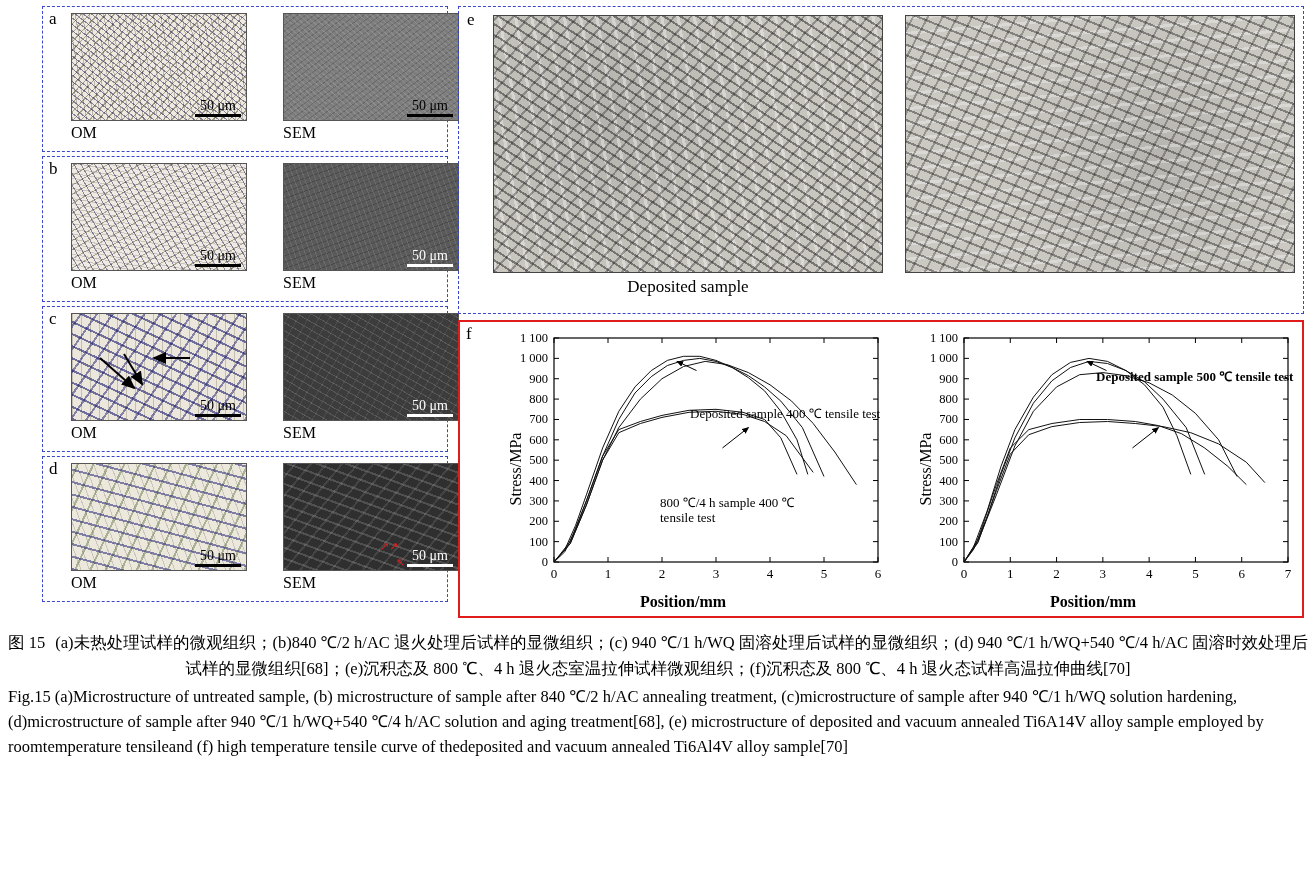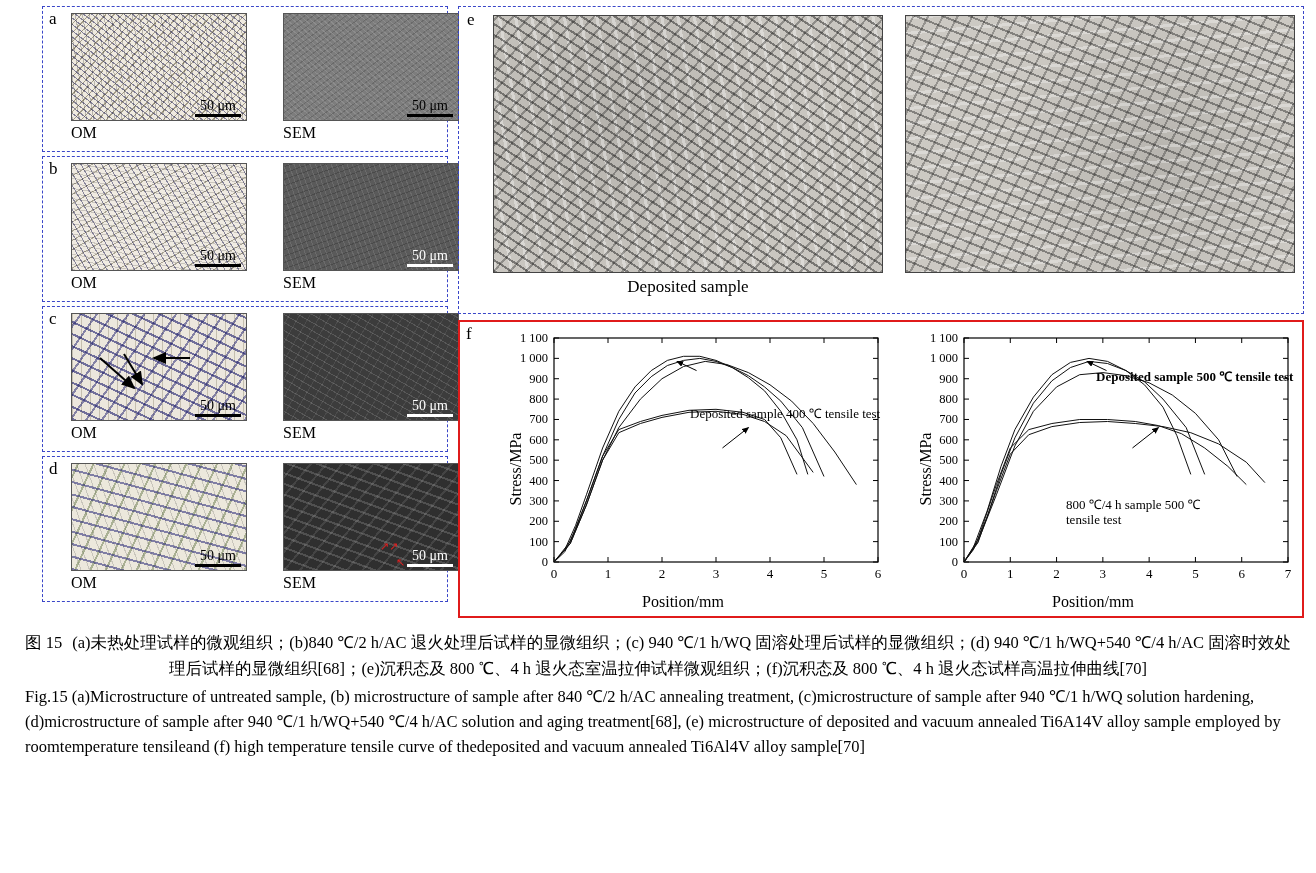--- a/index.html
+++ b/index.html
@@ -230,36 +230,37 @@
     font-size: 16px;
     white-space: nowrap;
   }
   .xlabel {
     position: absolute;
     bottom: 1px;
     left: 0;
     width: 100%;
     text-align: center;
     font-size: 16px;
+    font-weight: bold;
   }
   .plot-svg { position: absolute; left: 22px; top: 4px; }
   .ann {
     position: absolute;
     font-size: 13px;
     line-height: 1.15;
     font-family: "Liberation Serif", serif;
   }
 
   
   .captions {
     position: absolute;
     left: 0;
     top: 630px;
     width: 1316px;
-    padding: 0 25px;
+    padding: 0 8px;
     box-sizing: border-box;
   }
   .cn-cap {
     font-size: 16.5px;
     line-height: 1.55;
     text-align: justify;
     text-align-last: center;
   }
   .cn-cap .lead { margin-right: 10px; }
   .en-cap {
@@ -471,20 +472,23 @@
               <marker id="plot0-ah" markerWidth="7" markerHeight="7" refX="6" refY="3" orient="auto">
                 <path d="M0,0 L7,3 L0,6 z" fill="#000"></path>
               </marker>
             </defs>
             <line x1="196.56" y1="40.58181818181819" x2="177.12" y2="31.418181818181807" stroke="#000" stroke-width="1" marker-end="url(#plot0-ah)"></line>
             <line x1="222.48000000000002" y1="117.96363636363637" x2="248.4" y2="97.6" stroke="#000" stroke-width="1" marker-end="url(#plot0-ah)"></line>
           </svg>
         <div class="xlabel">Position/mm</div>
         <div class="ann" style="left:212px; top:44px;margin-top:37px;">
           <span>Deposited sample 400 ℃ tensile test</span>
+        </div>
+        <div class="ann" style="left:182px; top:170px; width:170px;">
+          <span>800 ℃/4 h sample 400 ℃ tensile test</span>
         </div>
       </div>
 
       <div class="chart-box">
         <div class="ylabel">Stress/MPa</div>
         <svg class="plot-svg" id="plot1" width="386" height="262">
             <rect x="54" y="8" width="324" height="224" fill="none" stroke="#000" stroke-width="1.2"></rect>
             <line x1="54" y1="232" x2="59" y2="232" stroke="#000" stroke-width="1"></line>
             <line x1="378" y1="232" x2="373" y2="232" stroke="#000" stroke-width="1"></line>
             <text x="48" y="236" text-anchor="end" font-size="12.5" font-family="&quot;Liberation Serif&quot;, serif" fill="#000">0</text>
@@ -555,23 +559,20 @@
                 <path d="M0,0 L7,3 L0,6 z" fill="#000"></path>
               </marker>
             </defs>
             <line x1="196.56" y1="40.58181818181819" x2="177.12" y2="31.418181818181807" stroke="#000" stroke-width="1" marker-end="url(#plot1-ah)"></line>
             <line x1="222.48000000000002" y1="117.96363636363637" x2="248.4" y2="97.6" stroke="#000" stroke-width="1" marker-end="url(#plot1-ah)"></line>
           </svg>
         <div class="xlabel">Position/mm</div>
         <div class="ann" style="left:208px; top:44px;font-weight:bold;">
           <span>Deposited sample 500 ℃ tensile test</span>
         </div>
-        <div class="ann" style="left:178px; top:172px; width:170px;">
-          <span>800 ℃/4 h sample 500 ℃ tensile test</span>
-        </div>
       </div>
     </div>
   </div>
 
   <div class="captions">
     <div class="cn-cap">
       <span class="lead">图 15</span><span>(a)未热处理试样的微观组织；(b)840 ℃/2 h/AC 退火处理后试样的显微组织；(c) 940 ℃/1 h/WQ 固溶处理后试样的显微组织；(d) 940 ℃/1 h/WQ+540 ℃/4 h/AC 固溶时效处理后试样的显微组织[68]；(e)沉积态及 800 ℃、4 h 退火态室温拉伸试样微观组织；(f)沉积态及 800 ℃、4 h 退火态试样高温拉伸曲线[70]</span>
     </div>
     <div class="en-cap">Fig.15 (a)Microstructure of untreated sample, (b) microstructure of sample after 840 ℃/2 h/AC annealing treatment, (c)microstructure of sample after 940 ℃/1 h/WQ solution hardening,(d)microstructure of sample after 940 ℃/1 h/WQ+540 ℃/4 h/AC solution and aging treatment[68], (e) microstructure of deposited and vacuum annealed Ti6A14V alloy sample employed by roomtemperature tensileand (f) high temperature tensile curve of thedeposited and vacuum annealed Ti6Al4V alloy sample[70]</div>
   </div>

